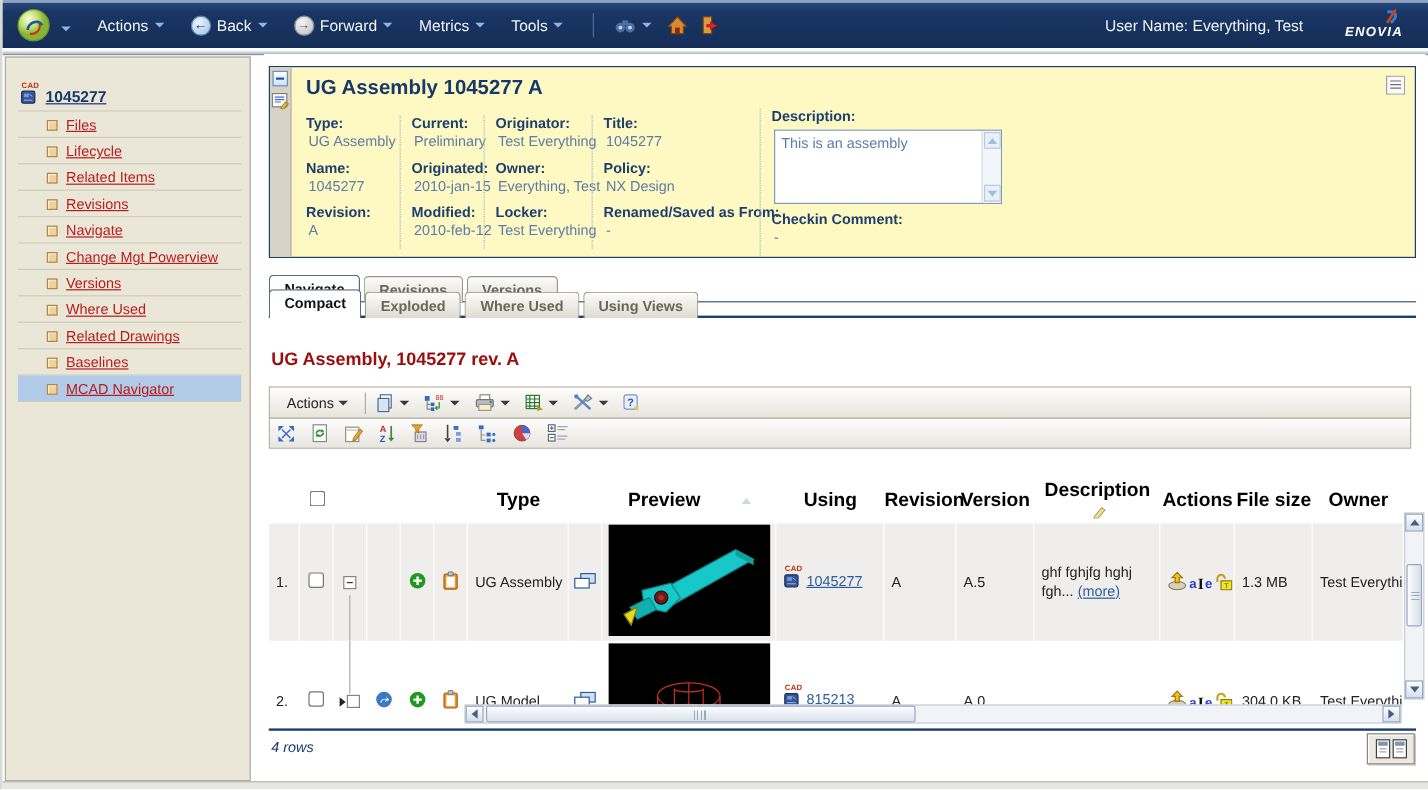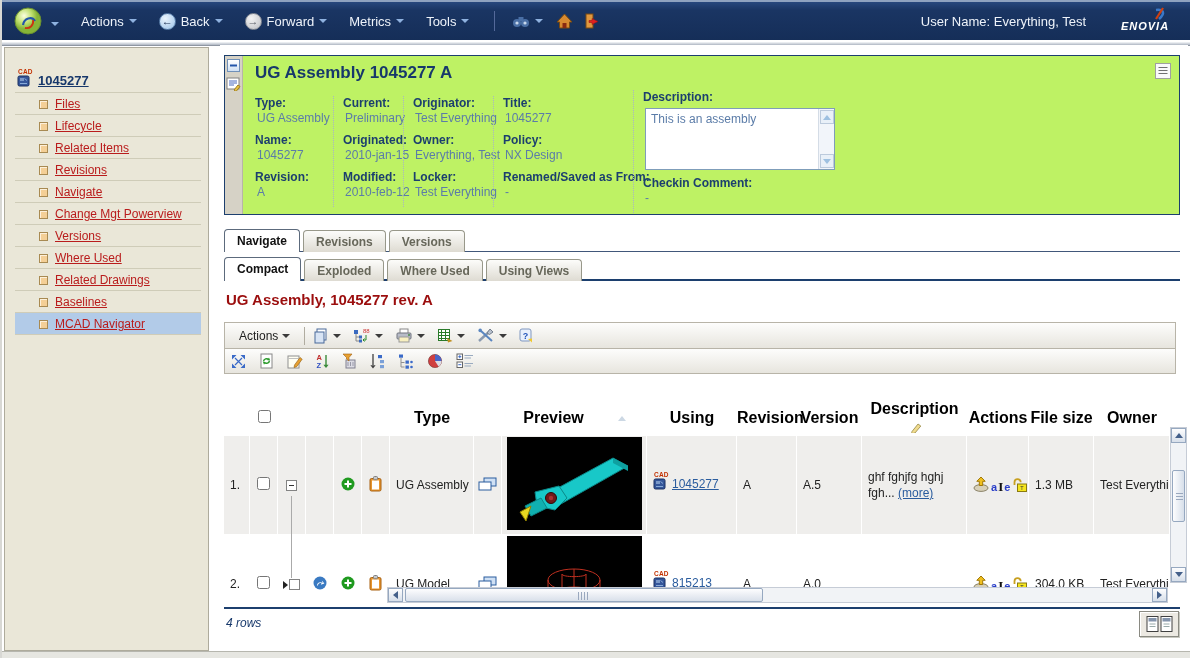--- a/index.html
+++ b/index.html
@@ -41,21 +41,21 @@
   .sb-item.selected{background:#b2cbe8}
   .sqicon{display:inline-block;width:9px;height:9px;background:#f4cf96;border:1px solid #a88a52;
     box-shadow:inset 1px 1px 0 #fdf0da;flex:0 0 auto}
   .cadicon{position:relative;display:inline-block;width:14px;height:13px;flex:0 0 auto}
   .cadicon i{position:absolute;top:-6px;left:1px;font-style:normal;font-size:6.5px;font-weight:bold;color:#c23000;letter-spacing:.2px}
 
   
   #main{position:absolute;left:218px;top:45px;width:968px;height:606px;background:#fff}
 
   
-  #header-panel{position:absolute;left:4px;top:10px;width:956px;height:160px;background:#bef264;
+  #header-panel{position:absolute;left:4px;top:10px;width:956px;height:160px;background:#fef9c3;
     border:1px solid #1c3f6e;display:flex}
   .hp-strip{width:18px;background:#d6d2c6;border-right:1px solid #b8b4a8;padding-top:3px;
     display:flex;flex-direction:column;align-items:center;gap:5px;flex:0 0 auto}
   .min-btn{width:13px;height:13px;background:linear-gradient(#ffffff,#cfe0f4);border:1px solid #7090b8;
     display:flex;align-items:center;justify-content:center;cursor:pointer}
   .hp-body{flex:1;padding:7px 10px 0 12px;position:relative}
   .hp-title{font-size:17px;font-weight:bold;color:#17386b;margin-bottom:7px}
   .hp-info{display:flex;align-items:center}
   .hp-col{flex:0 0 auto;margin-right:8px}
   .hp-col.c1{width:70px}.hp-col.c2{width:62px}.hp-col.c3{width:82px}.hp-col.c4{width:132px}
@@ -69,21 +69,21 @@
   .ms-btn{position:absolute;left:1px;width:14px;height:14px;background:#e9f0f8;border:1px solid #bccadc;
     display:flex;align-items:center;justify-content:center}
   .ms-up{top:1px}.ms-dn{bottom:1px}
   .ms-tri-u{width:0;height:0;border-left:4px solid transparent;border-right:4px solid transparent;border-bottom:5px solid #9ec0e0}
   .ms-tri-d{width:0;height:0;border-left:4px solid transparent;border-right:4px solid transparent;border-top:5px solid #9ec0e0}
   .list-icon{position:absolute;right:8px;top:7px;cursor:pointer}
 
   
   .tabrow{position:absolute;left:4px;width:956px;display:flex;align-items:flex-end;border-bottom:1px solid #41577a;height:24px}
   .tabrow.t1{top:183px}
-  .tabrow.t2{top:212px;border-bottom:2px solid #1c3f6e}
+  .tabrow.t2{top:196px;border-bottom:2px solid #1c3f6e}
   .tab{position:relative;margin-right:3px;padding:4px 12px 3px;font-size:12px;font-weight:bold;color:#67675a;
     background:linear-gradient(#fcfcfa,#dedbd2);border:1px solid #98988a;border-bottom:none;
     border-radius:4px 4px 0 0;cursor:pointer;bottom:-1px}
   .tabrow.t2 .tab{bottom:-2px}
   .tab.active{background:#fff;color:#111;border-color:#5c6a7c;padding-bottom:4px;z-index:2}
   .tabrow.t2 .tab.active{padding-bottom:5px}
 
   .red-heading{position:absolute;left:6px;top:246px;font-size:15px;font-weight:bold;color:#9b0d0d}
 
   

